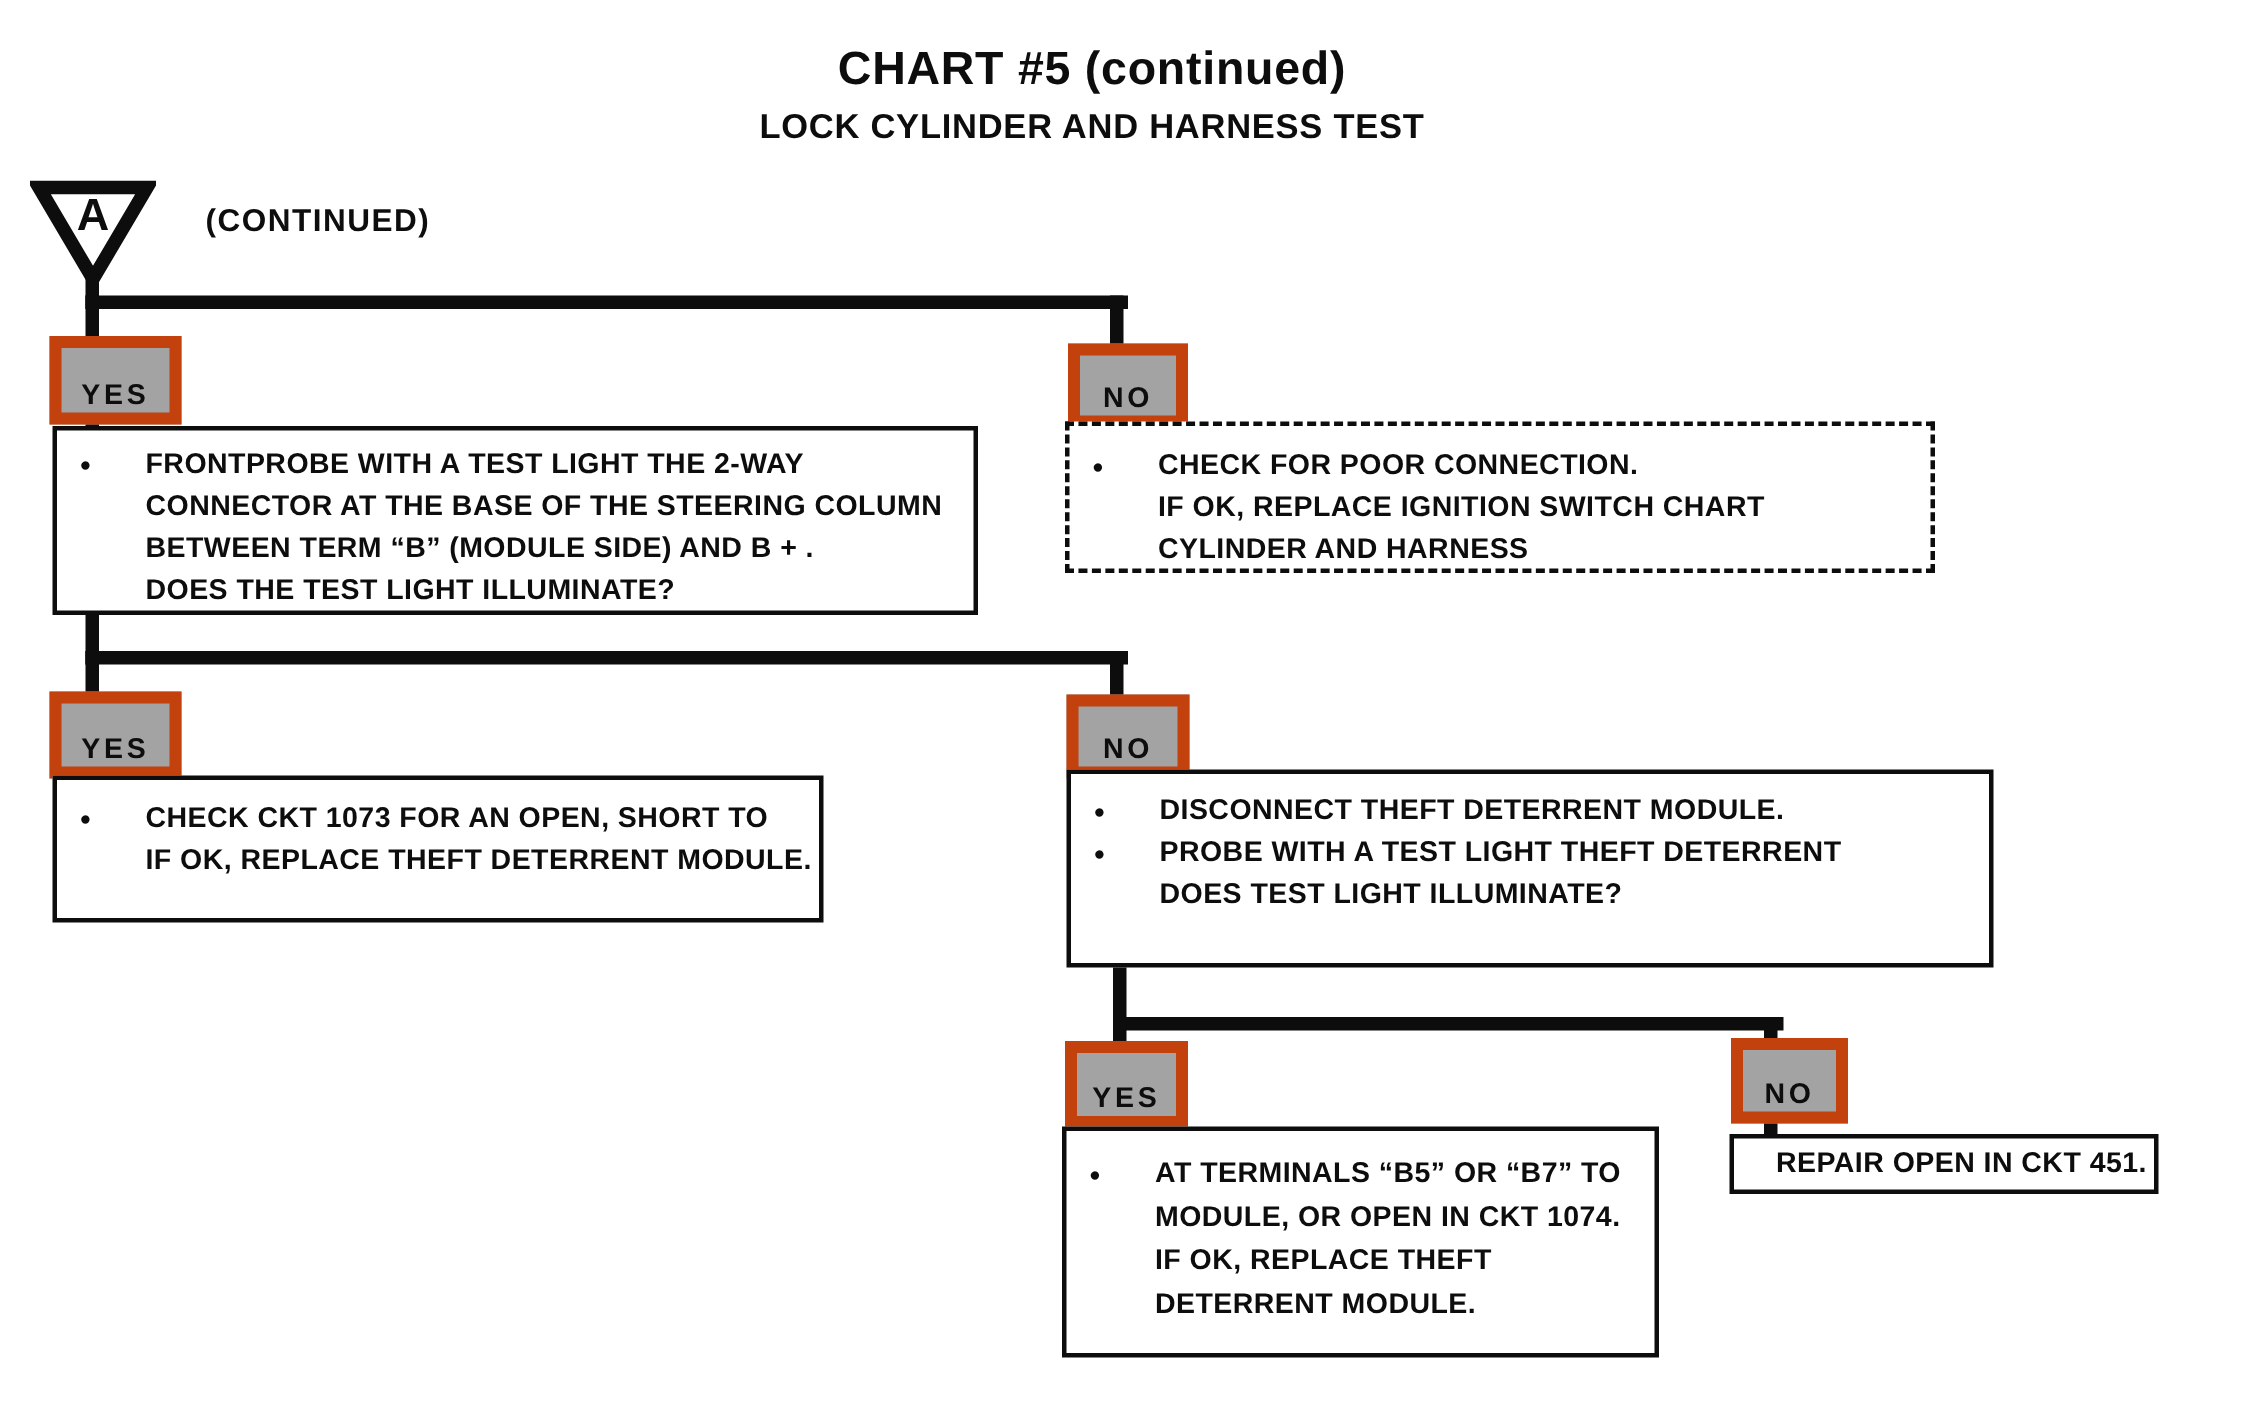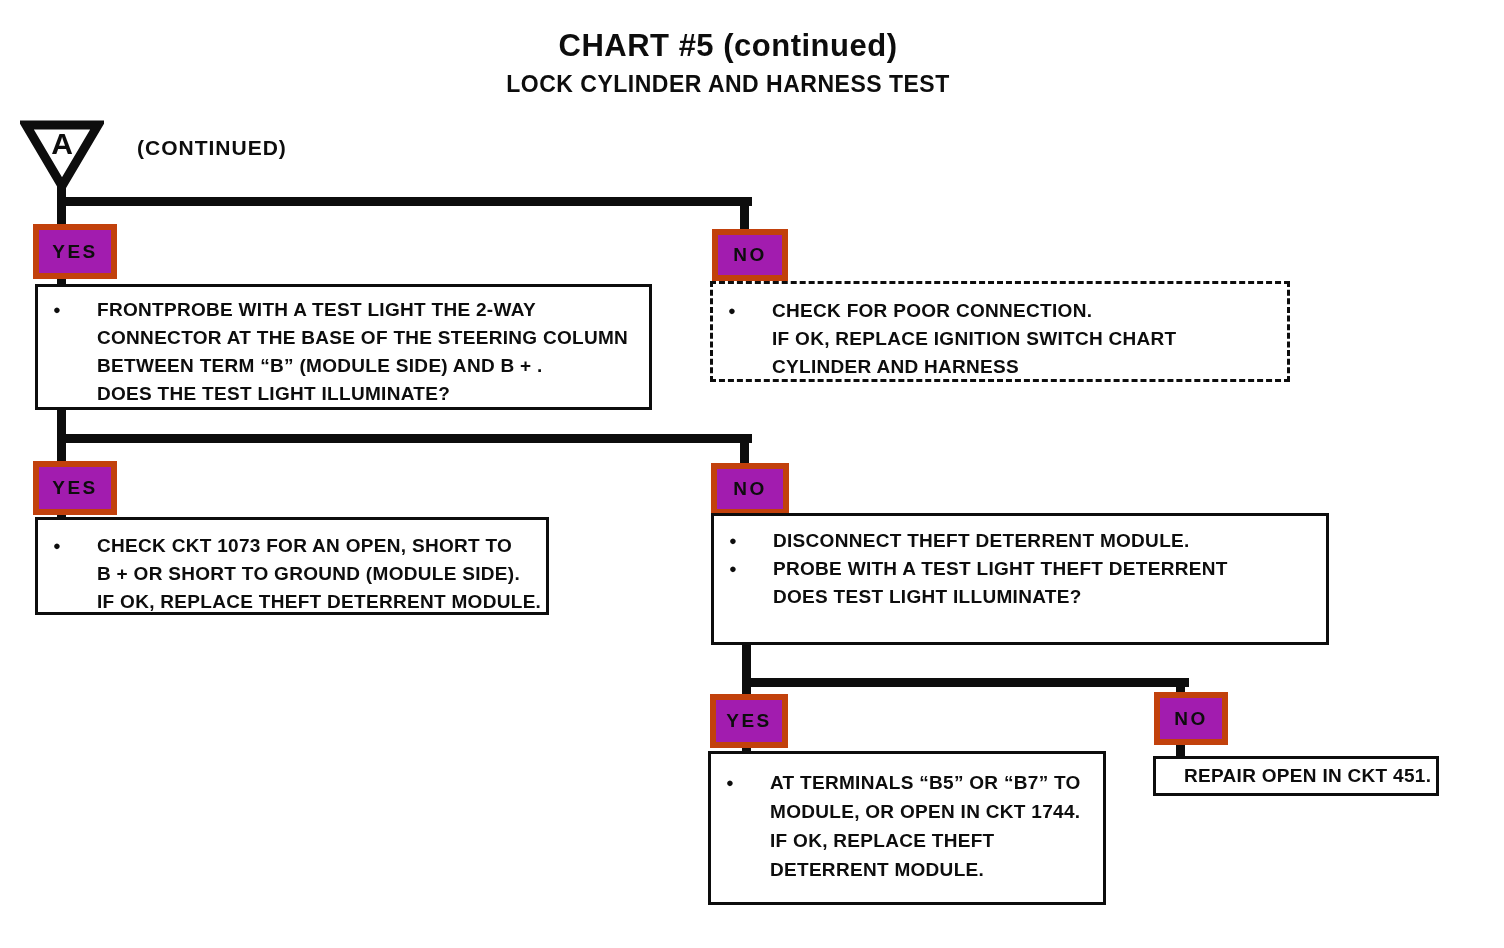--- a/index.html
+++ b/index.html
@@ -14,22 +14,22 @@
   
   .title-wrap{left:0;top:28px;width:1504px;text-align:center;transform:translateX(-24px);}
   .title-1{font-size:31px;font-weight:bold;letter-spacing:0.5px;}
   .title-2{font-size:23px;font-weight:bold;margin-top:7px;letter-spacing:0.5px;}
   
   .tri-wrap{left:20px;top:120px;width:84px;height:72px;}
   .tri-letter{position:absolute;left:0;top:7px;width:84px;text-align:center;
     font-size:30px;font-weight:bold;}
   .tri-caption{left:96px;top:136px;font-size:21px;font-weight:bold;letter-spacing:1px;margin-left:41px;}
   
-  .lbl{position:absolute;border:6px solid #c2410c;background:#a21caf;
-    display:flex;align-items:center;justify-content:center;
+  .lbl{position:absolute;border:8px solid #c2410c;background:#a3a3a3;
+    display:flex;align-items:flex-end;justify-content:center;
     font-weight:bold;font-size:19px;letter-spacing:2.5px;}
   
   .box{position:absolute;border:3px solid #0d0d0d;background:#fff;
     font-weight:bold;font-size:19px;letter-spacing:0.3px;line-height:28px;
     box-sizing:border-box;padding-top:9px;}
   .box.dashed{border-style:dashed;}
   .item{display:flex;}
   .bullet{flex:0 0 44px;padding-left:15px;font-size:13px;line-height:28px;}
   .lines{flex:1 1 auto;}
   .single{display:flex;align-items:center;padding:0 0 0 28px;}
@@ -109,21 +109,20 @@
       <div>CYLINDER AND HARNESS</div>
     </div>
   </div>
 </div>
 
 <div class="box" style="left:35px;top:517px;width:514px;height:98px;padding-top:12px;">
   <div class="item">
     <span class="bullet">●</span>
     <div class="lines">
       <div>CHECK CKT 1073 FOR AN OPEN, SHORT TO</div>
-      <div>B + OR SHORT TO GROUND (MODULE SIDE).</div>
       <div>IF OK, REPLACE THEFT DETERRENT MODULE.</div>
     </div>
   </div>
 </div>
 
 <div class="box" style="left:711px;top:513px;width:618px;height:132px;padding-top:11px;">
   <div class="item">
     <span class="bullet">●</span>
     <div class="lines">
       <div>DISCONNECT THEFT DETERRENT MODULE.</div>
@@ -136,21 +135,21 @@
       <div>DOES TEST LIGHT ILLUMINATE?</div>
     </div>
   </div>
 </div>
 
 <div class="box" style="left:708px;top:751px;width:398px;height:154px;padding-top:14px;line-height:29px;">
   <div class="item">
     <span class="bullet" style="line-height:29px;">●</span>
     <div class="lines">
       <div>AT TERMINALS “B5” OR “B7” TO</div>
-      <div>MODULE, OR OPEN IN CKT 1744.</div>
+      <div>MODULE, OR OPEN IN CKT 1074.</div>
       <div>IF OK, REPLACE THEFT</div>
       <div>DETERRENT MODULE.</div>
     </div>
   </div>
 </div>
 
 <div class="box single" style="left:1153px;top:756px;width:286px;height:40px;padding-top:0;">
   <span>REPAIR OPEN IN CKT 451.</span>
 </div>
 

